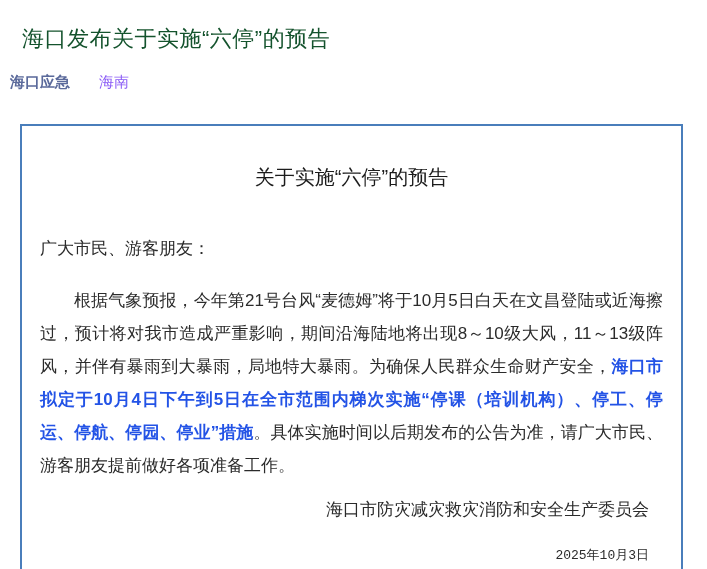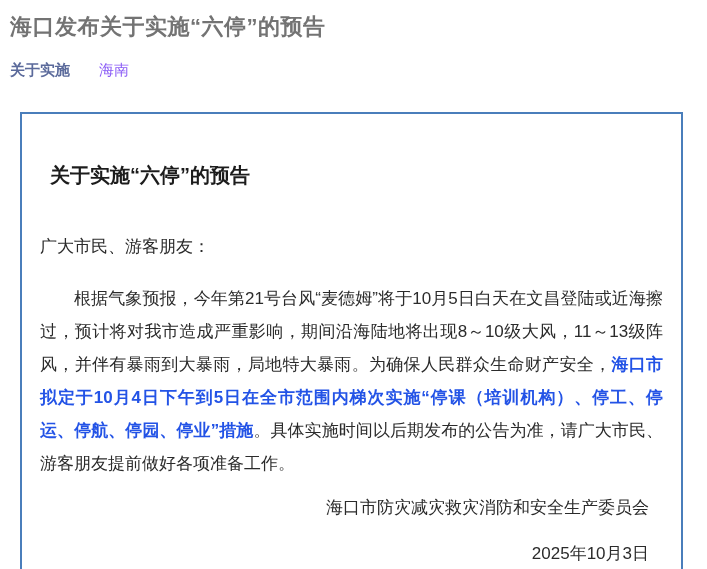--- a/index.html
+++ b/index.html
@@ -12,25 +12,25 @@
     width: 707px;
     height: 569px;
     overflow: hidden;
     font-family: "Liberation Sans", "DejaVu Sans", sans-serif;
     color: #2b2b2b;
   }
   .post {
     padding: 12px 12px 0 10px;
   }
   .post-title {
-    margin: 0;
+    margin: 12px;
     font-size: 22px;
     line-height: 30px;
-    font-weight: 700;
-    color: #737373;
+    font-weight: 400;
+    color: #14532d;
     letter-spacing: 0.5px;
   }
   .post-meta {
     margin-top: 18px;
     font-size: 15px;
     line-height: 20px;
     display: flex;
     align-items: baseline;
   }
   .source-link {
@@ -47,25 +47,25 @@
     color: #8b5cf6;
     margin-left: 29px;
   }
   .notice-box {
     margin: 32px 12px 0 10px;
     border: 2px solid #4a7ebb;
     padding: 38px 18px 22px 18px;
     min-height: 447px;
   }
   .notice-title {
-    margin: 10px;
-    text-align: left;
+    margin: 0;
+    text-align: center;
     font-size: 20px;
     line-height: 26px;
-    font-weight: 700;
+    font-weight: 400;
     color: #1c1c1c;
   }
   .salutation {
     margin-top: 48px;
     font-size: 17px;
     line-height: 22px;
     color: #2b2b2b;
   }
   .notice-paragraph {
     margin-top: 24px;
@@ -84,34 +84,35 @@
     text-align: right;
     padding-right: 14px;
   }
   .signature {
     font-size: 17px;
     line-height: 22px;
     color: #2b2b2b;
   }
   .notice-date {
     margin-top: 24px;
-    font-size: 17px;
+    font-size: 13px;
     line-height: 22px;
     color: #2b2b2b;
+    font-family: Liberation Mono, monospace;
   }
 </style>
 </head>
 <body>
 
 <div class="post">
 
   <h1 class="post-title">海口发布关于实施“六停”的预告</h1>
 
   <div class="post-meta">
-    <a class="source-link">关于实施</a>
+    <a class="source-link">海口应急</a>
     <span class="meta-region">海南</span>
   </div>
 
   <div class="notice-box">
 
     <h2 class="notice-title">关于实施“六停”的预告</h2>
 
     <div class="salutation">广大市民、游客朋友：</div>
 
     <p class="notice-paragraph"><span>根据气象预报，今年第21号台风“麦德姆”将于10月5日白天在文昌登陆或近海擦过，预计将对我市造成严重影响，期间沿海陆地将出现8～10级大风，11～13级阵风，并伴有暴雨到大暴雨，局地特大暴雨。为确保人民群众生命财产安全，</span><span class="highlight">海口市拟定于10月4日下午到5日在全市范围内梯次实施“停课（培训机构）、停工、停运、停航、停园、停业”措施</span><span>。具体实施时间以后期发布的公告为准，请广大市民、游客朋友提前做好各项准备工作。</span></p>

